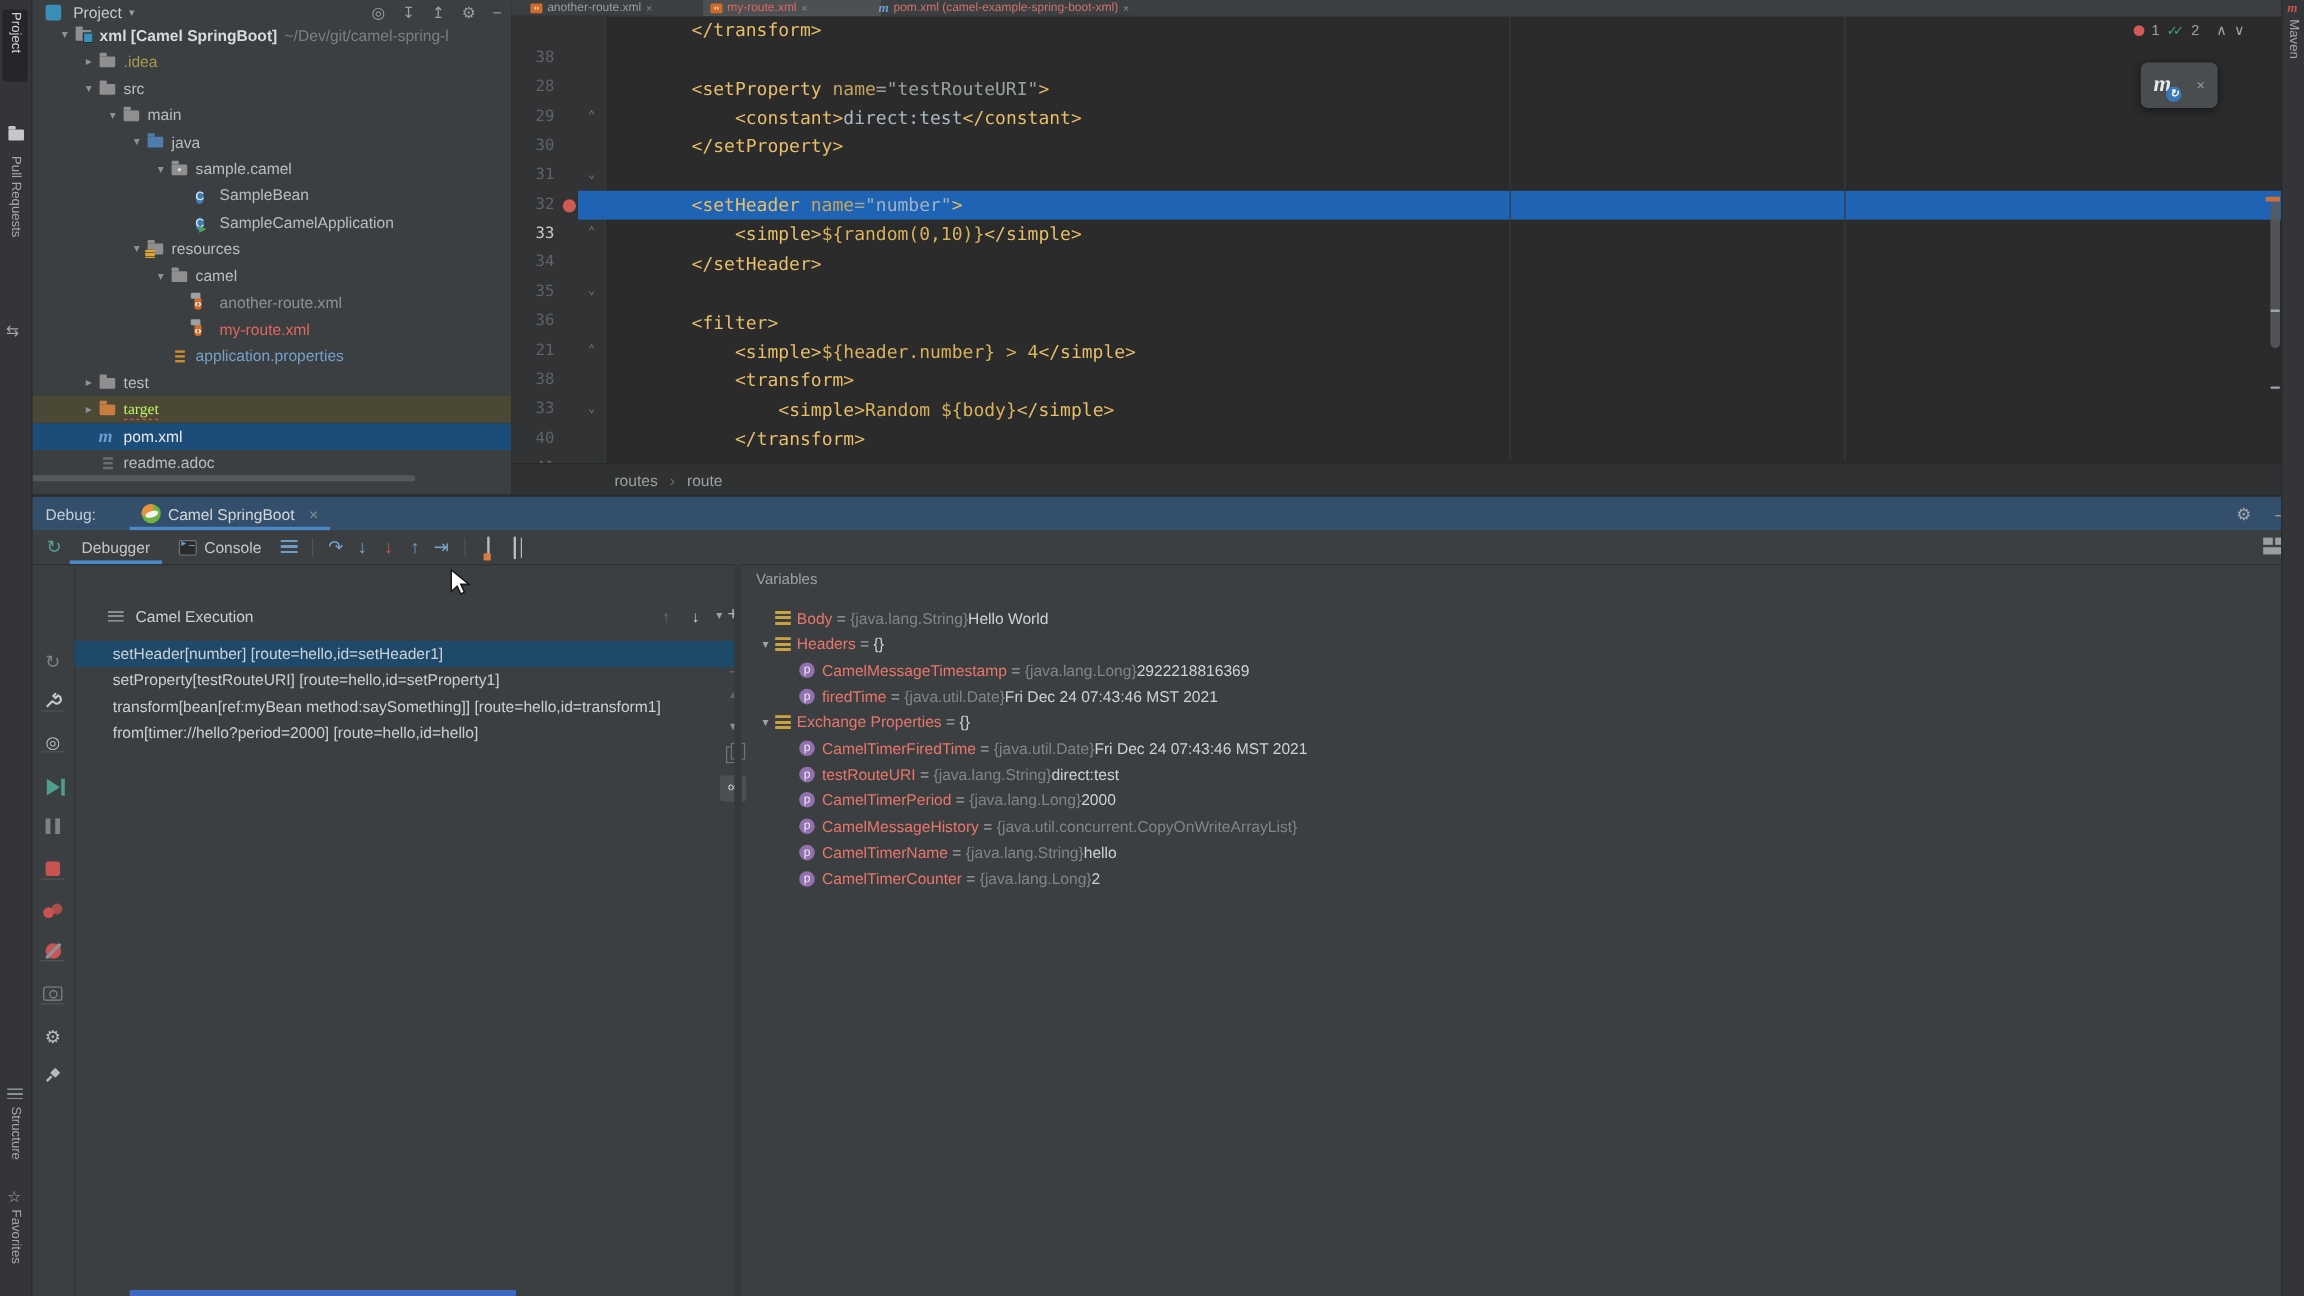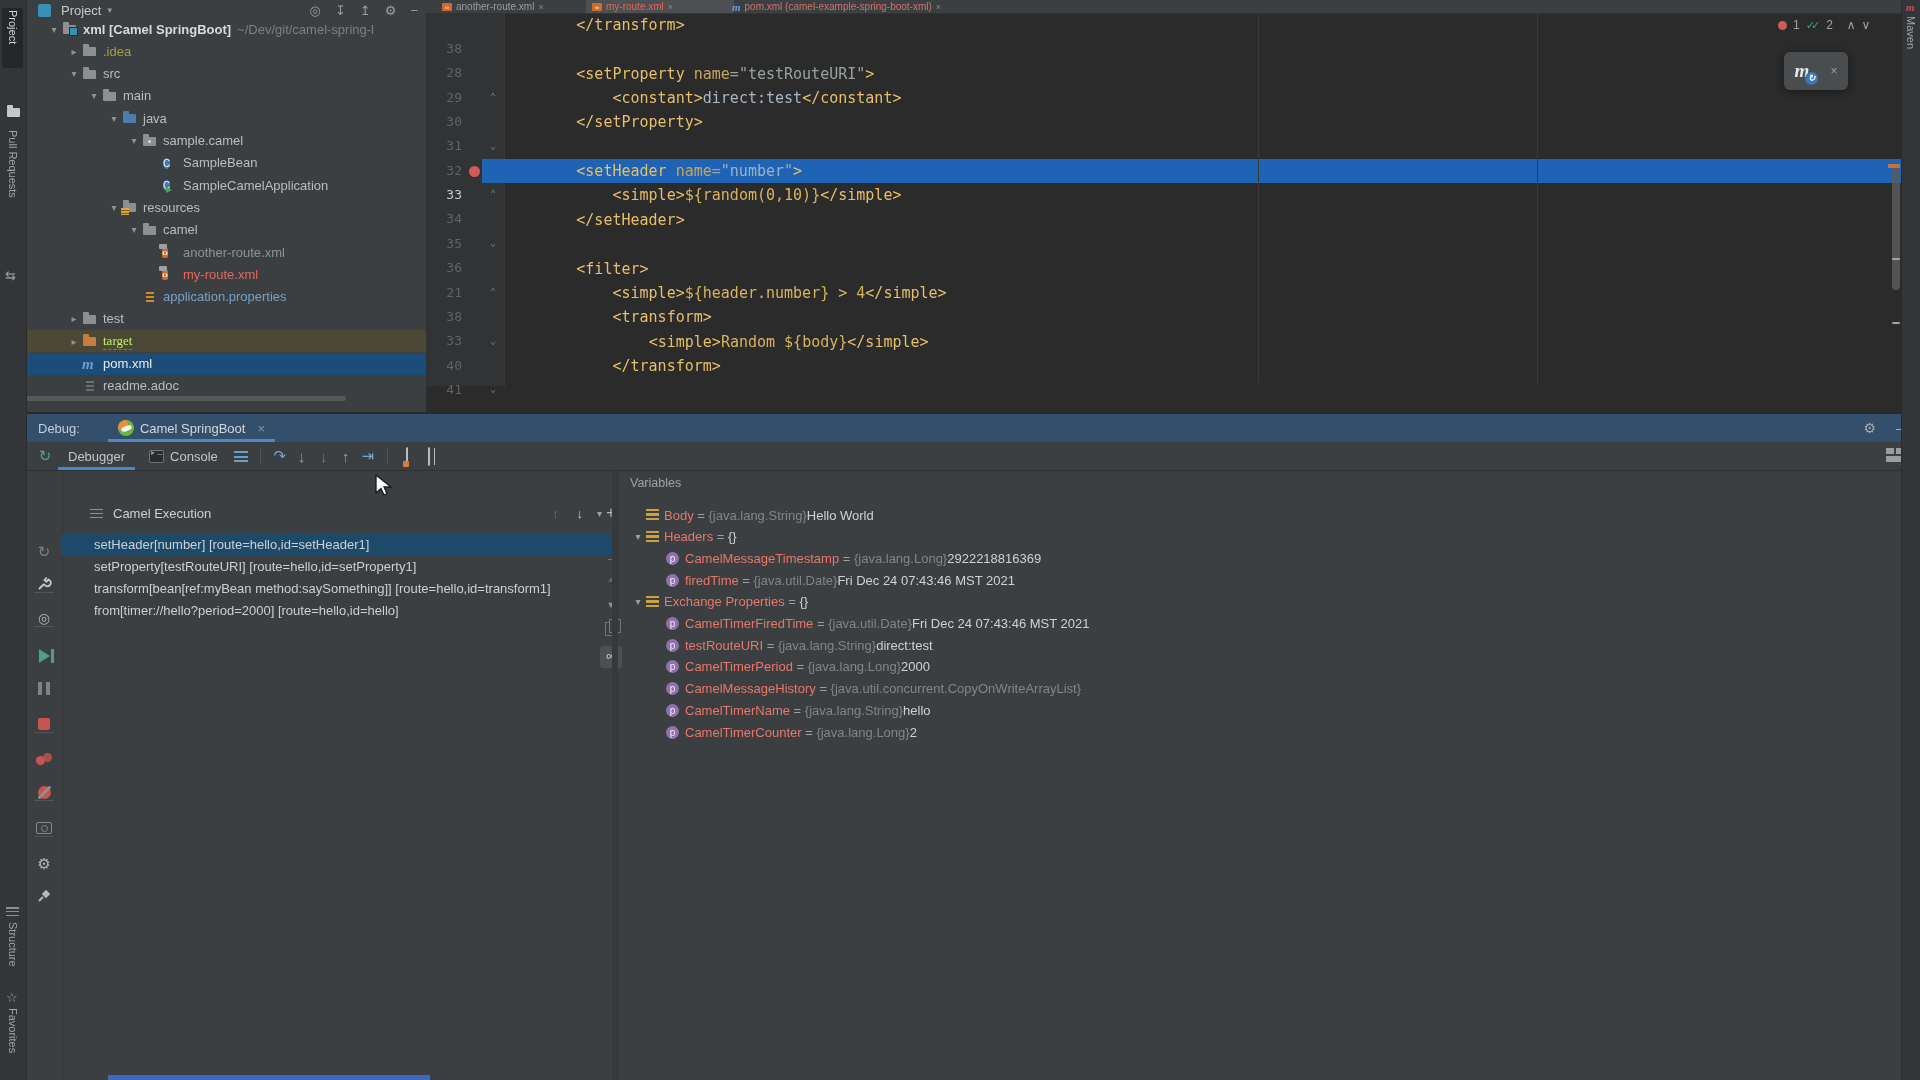--- a/index.html
+++ b/index.html
@@ -417,20 +417,25 @@
       <span>2</span>
       <span style="margin-left:8px">∧</span>
       <span>∨</span>
     </div>
 
     <div class="mvncard">
       <span class="m"><span>m</span><span class="sync">↻</span></span>
       <span class="x">×</span>
     </div>
 
+    <div class="crumbs">
+      <span style="margin-left:86px">routes</span>
+      <span style="margin:0 10px;color:#6e7174">›</span>
+      <span>route</span>
+    </div>
   </div>
 
   <div class="debug">
     <div class="dhead">
       <span class="lbl">Debug:</span>
       <span class="dtab">
         <span class="springico"></span>
         <span style="color:#d3d6da">Camel SpringBoot</span>
         <span style="color:#8b8f93;margin-left:6px">×</span>
         <span class="ul"></span>

